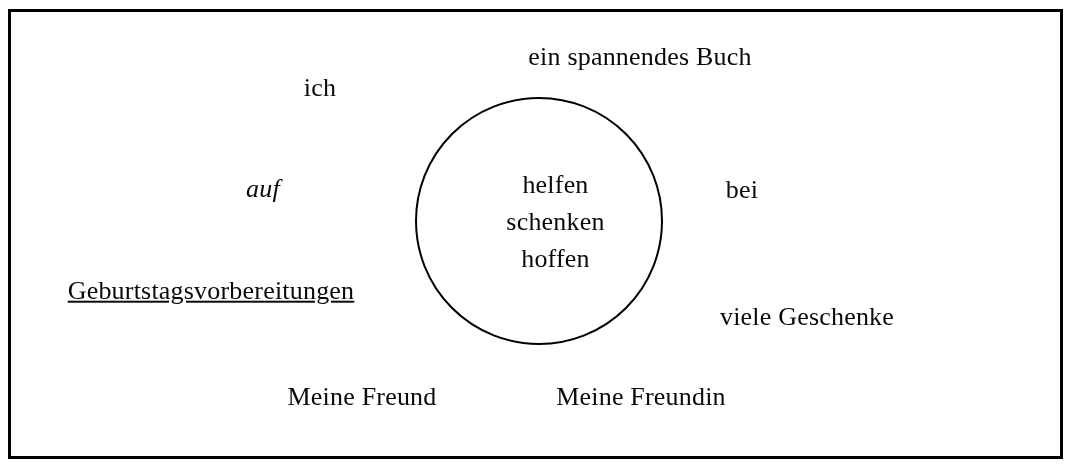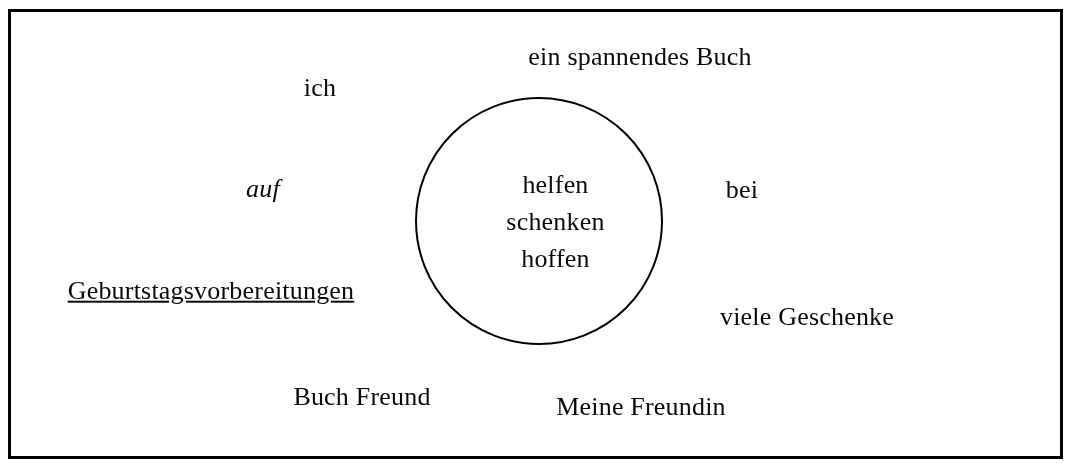--- a/index.html
+++ b/index.html
@@ -69,16 +69,16 @@
     </div>
   </div>
 
   <div id="labels-layer">
       <div class="word-label" style="left: 600px; top: 57px; margin-left: 40px;">ein spannendes Buch</div>
       <div class="word-label" style="left: 320px; top: 88px;">ich</div>
       <div class="word-label" style="left: 263px; top: 189px; font-style: italic;">auf</div>
       <div class="word-label" style="left: 742px; top: 190px; font-family: Liberation Serif, serif;">bei</div>
       <div class="word-label" style="left: 211px; top: 291px; text-decoration: underline;">Geburtstagsvorbereitungen</div>
       <div class="word-label" style="left: 807px; top: 301px; margin-top: 16px;">viele Geschenke</div>
-      <div class="word-label" style="left: 362px; top: 397px;">Buch Freund</div>
-      <div class="word-label" style="left: 641px; top: 407px;">Meine Freundin</div>
+      <div class="word-label" style="left: 362px; top: 397px;">Meine Freund</div>
+      <div class="word-label" style="left: 641px; top: 397px;">Meine Freundin</div>
     </div>
 </div>
 
 </body></html>

